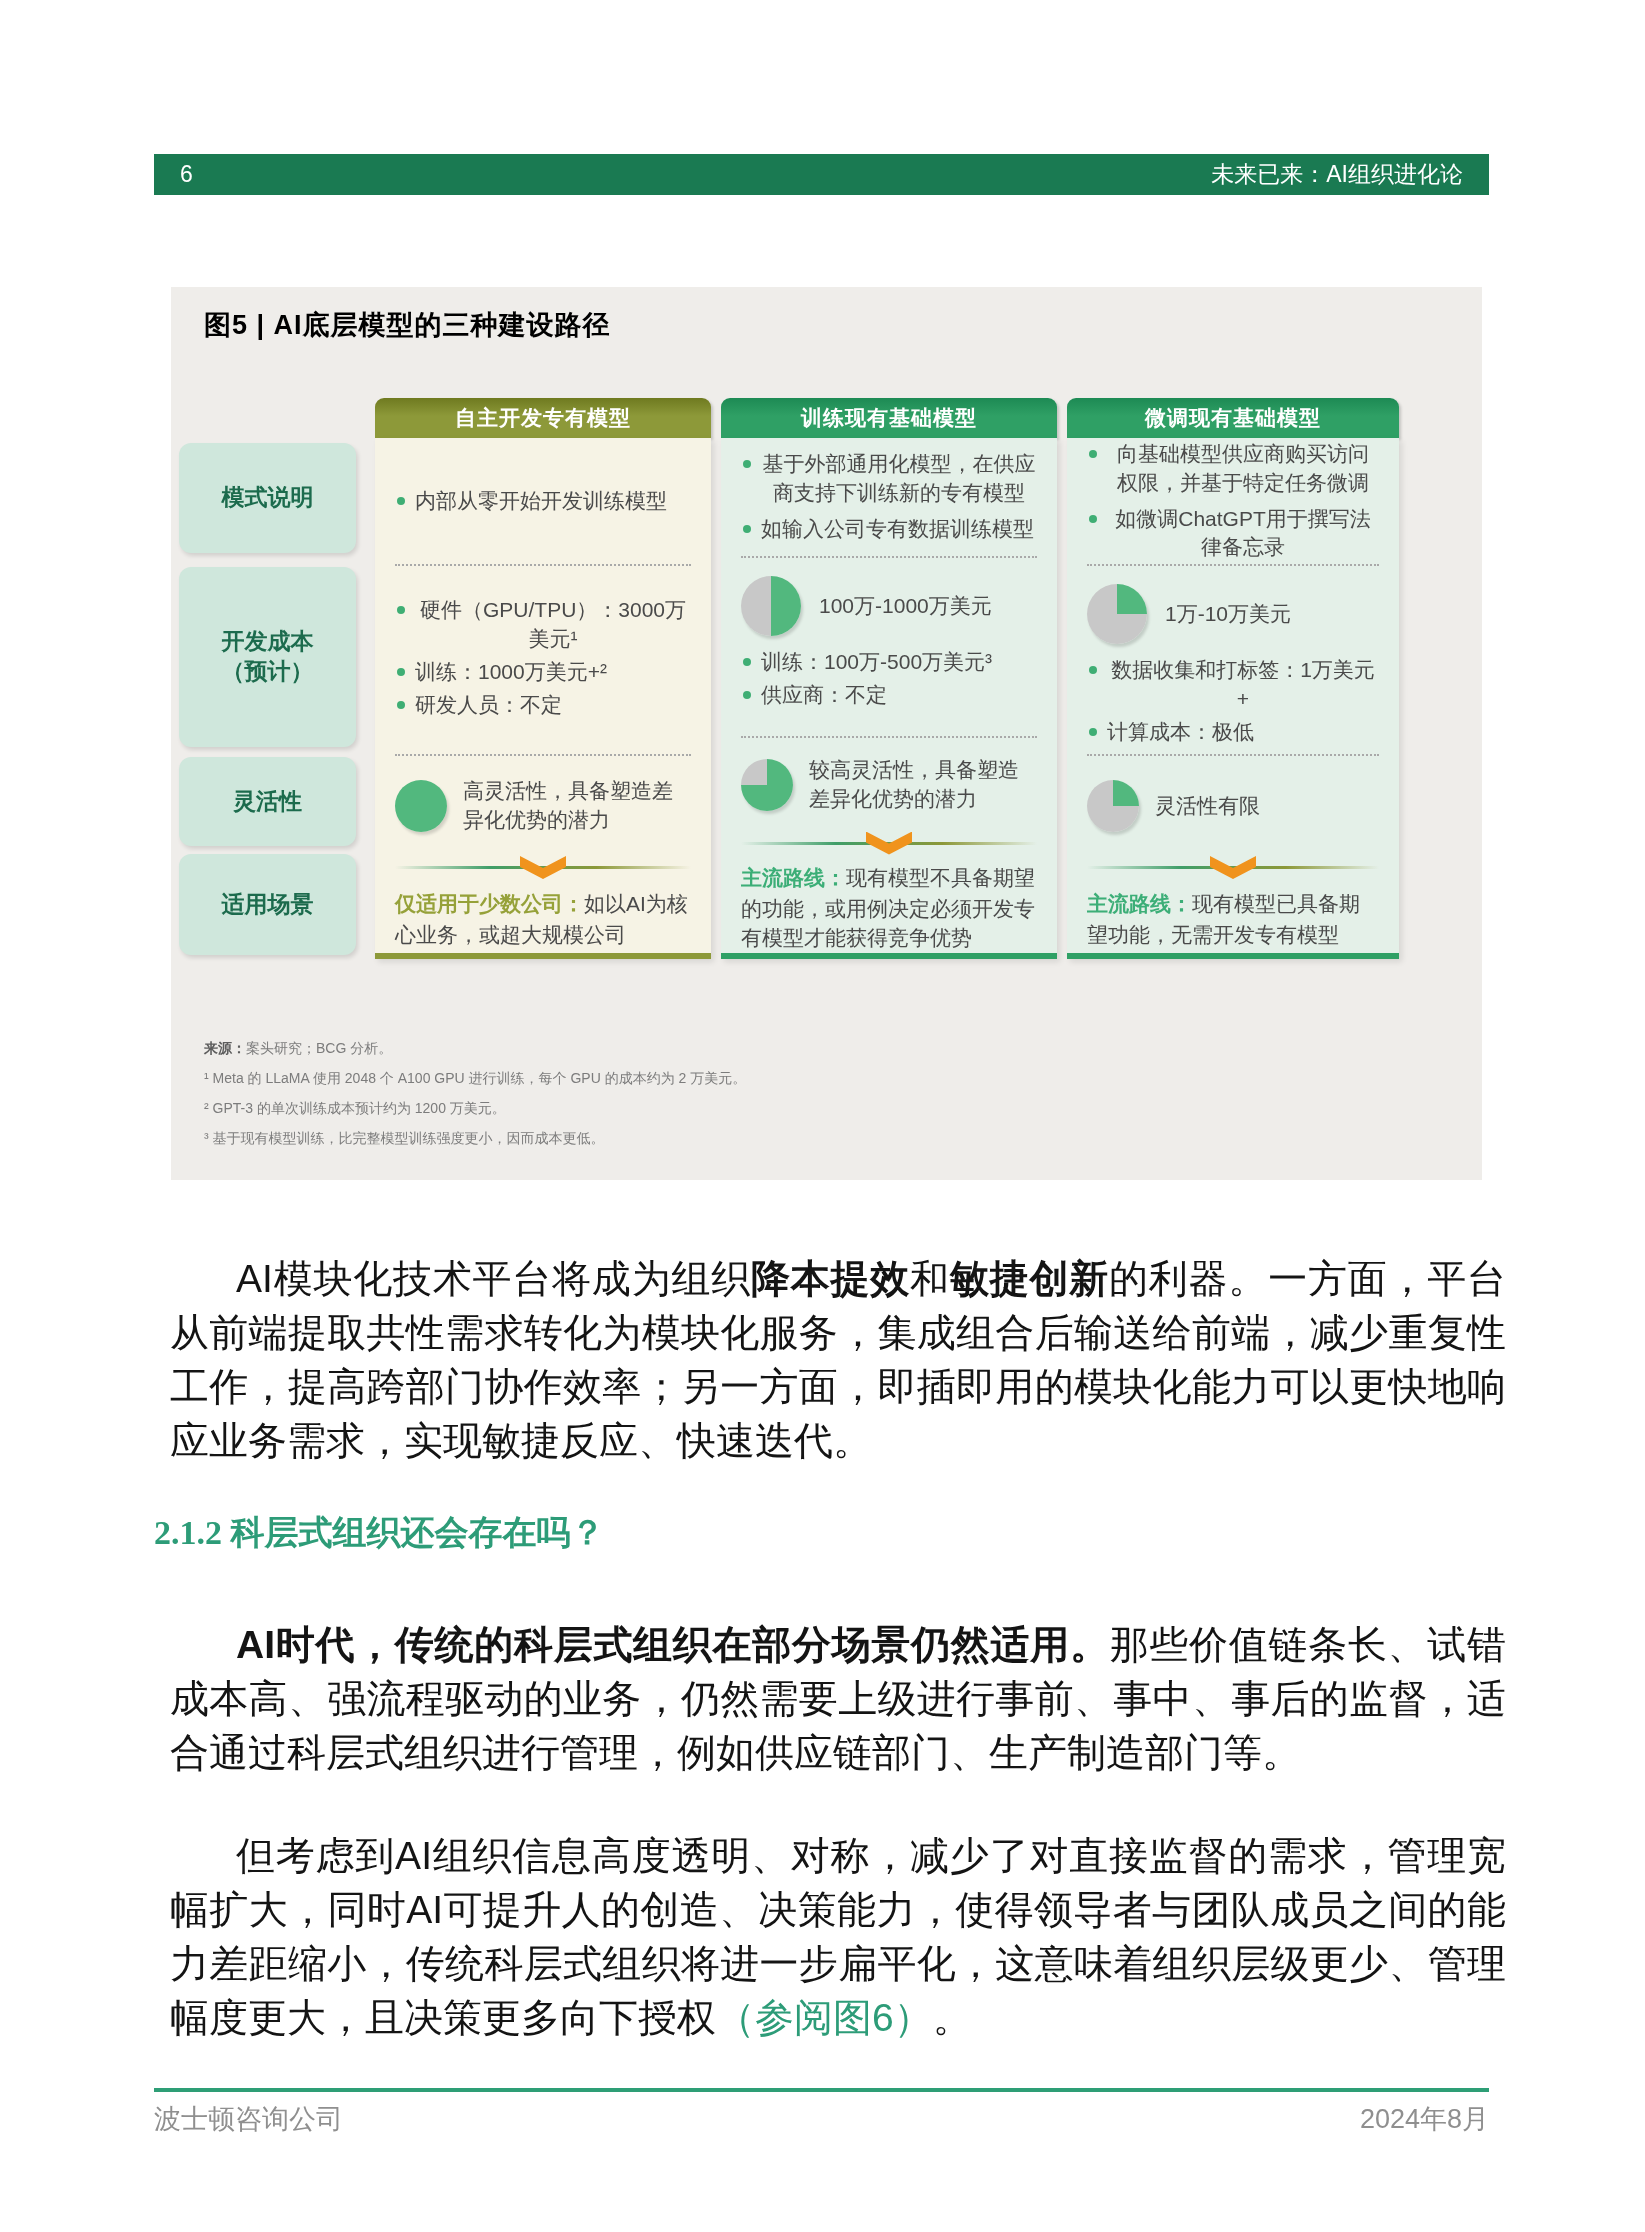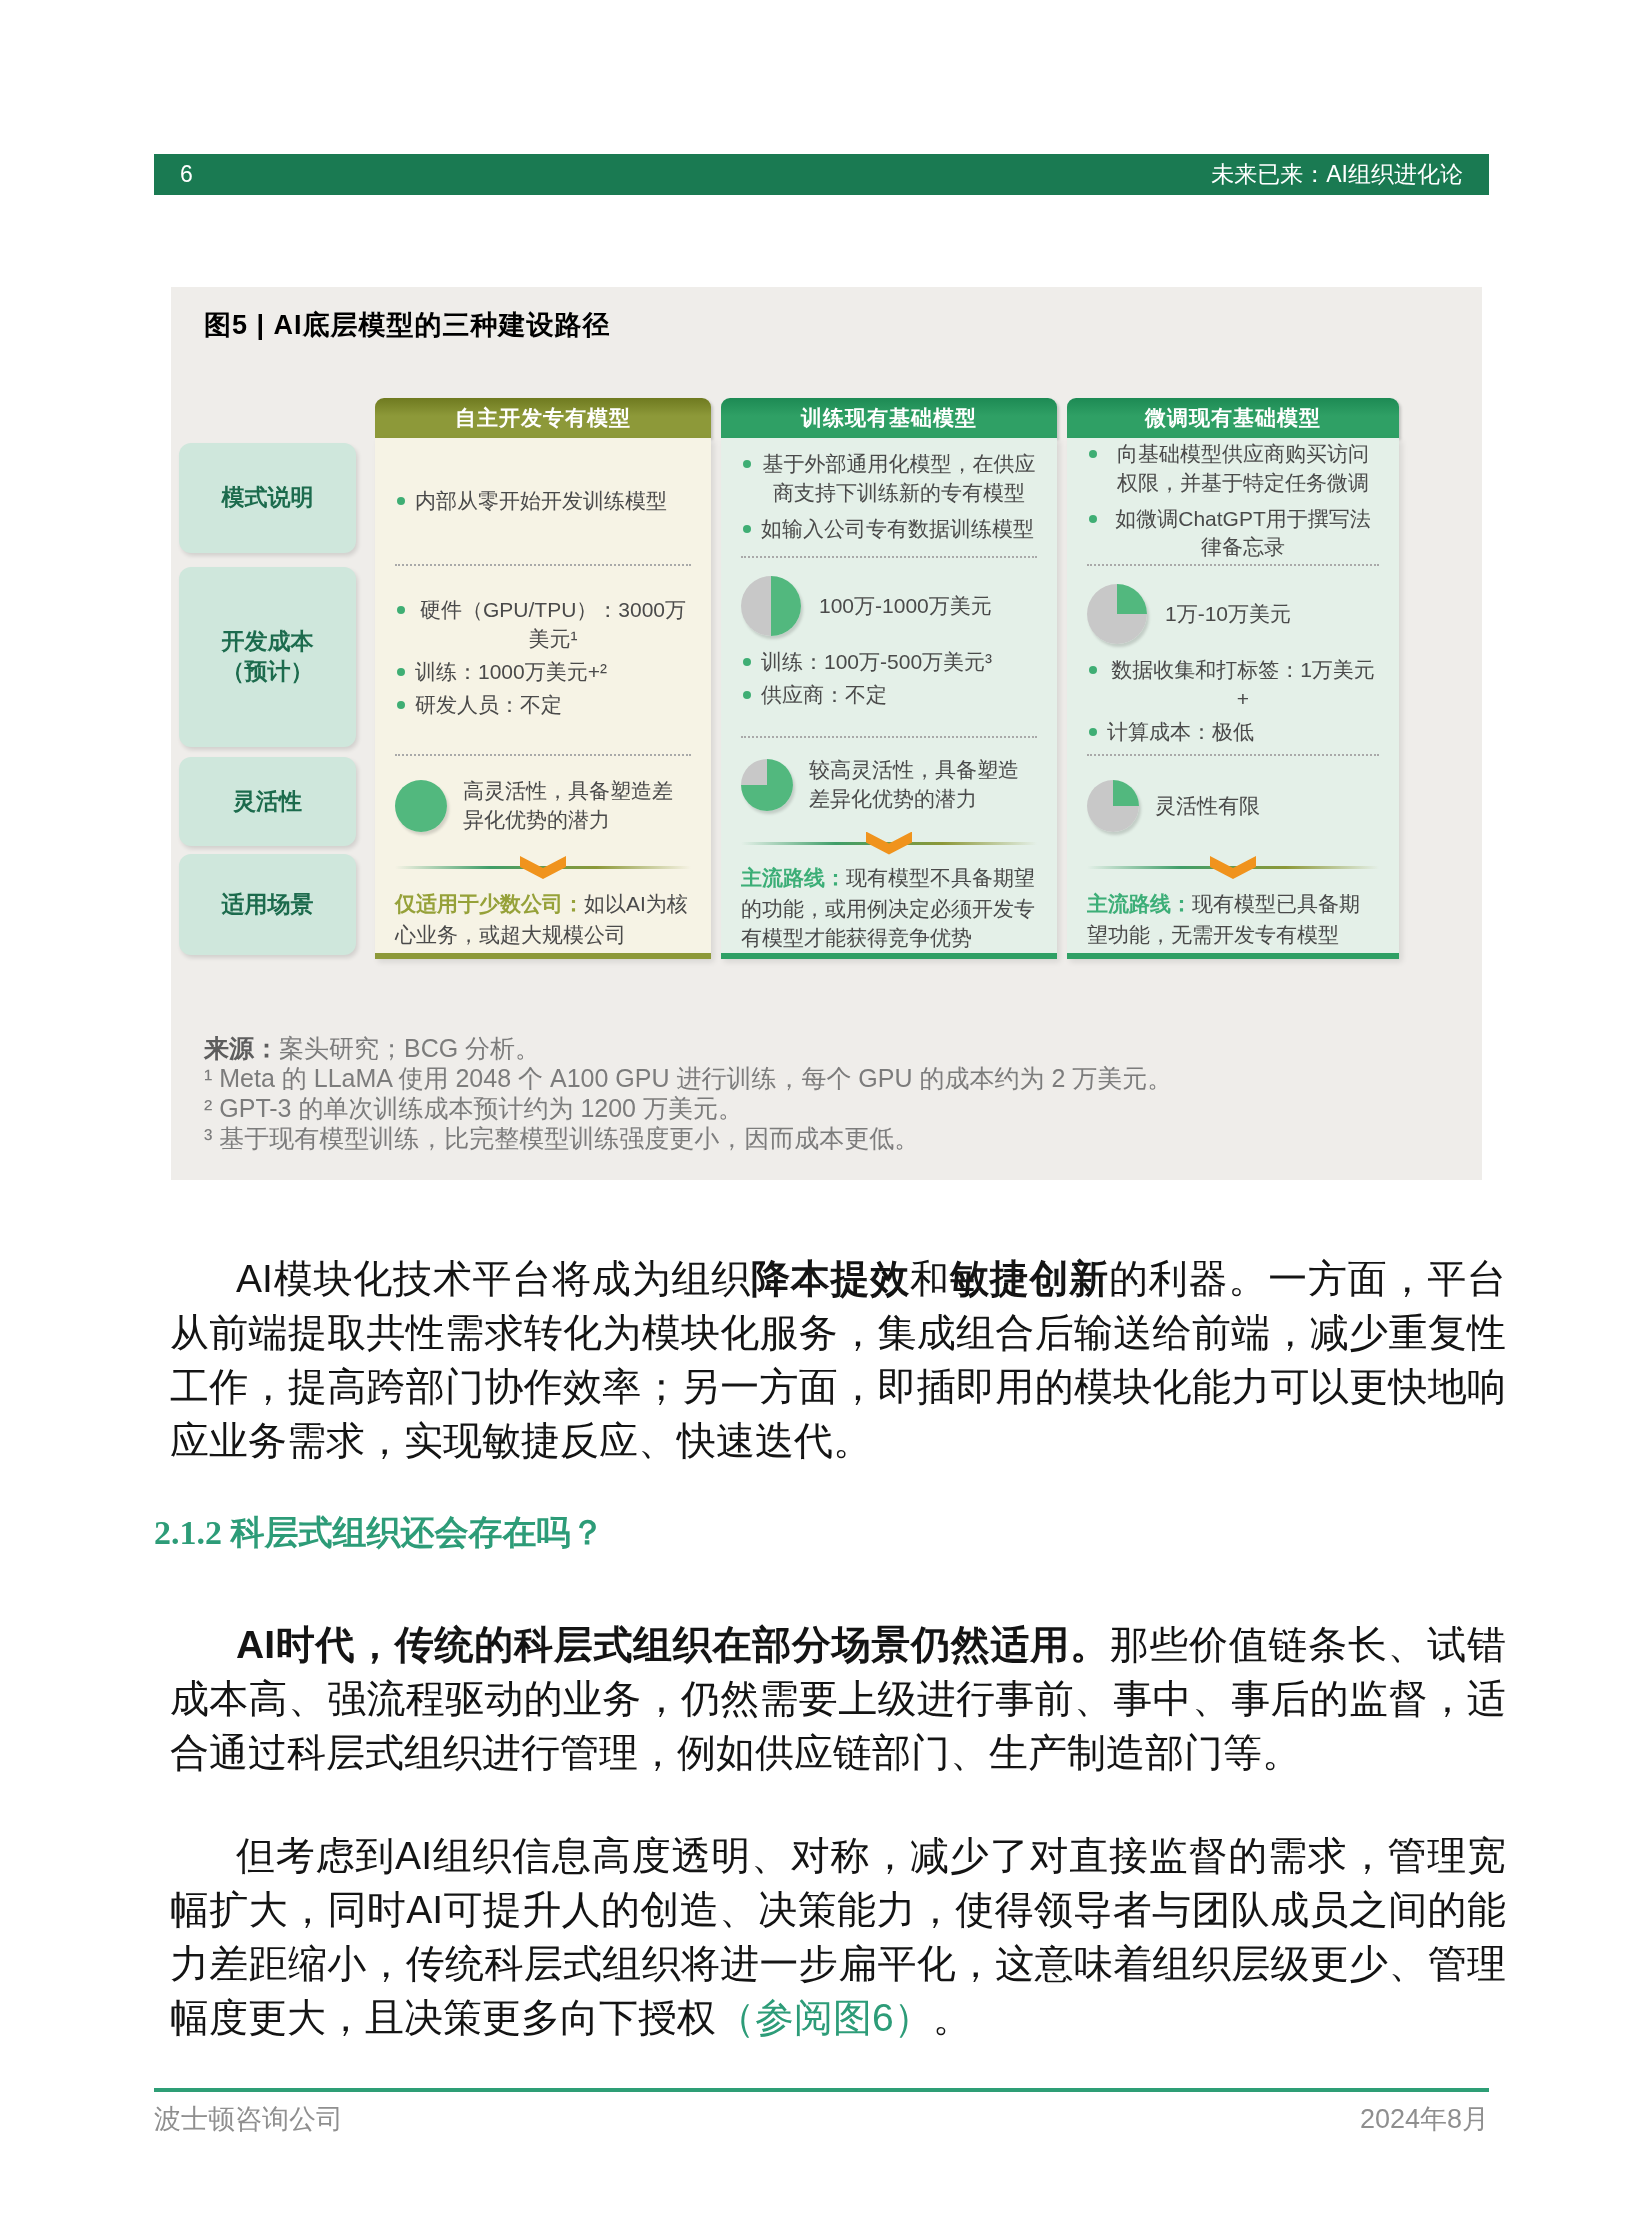--- a/index.html
+++ b/index.html
@@ -61,21 +61,21 @@
   .chevron{position:absolute;left:50%;top:0;transform:translateX(-50%);width:46px;height:23px;
       background:#f0931d;
       clip-path:polygon(0 0,50% 52%,100% 0,100% 48%,50% 100%,0 48%);}
 
   .row-scenario{flex:1;padding-top:10px;}
   .row-scenario p{margin:0;}
   .lead{font-weight:bold;font-family:Liberation Mono, monospace;}
   .olive .lead{color:#96a139;}
   .green .lead{color:#3cae77;}
 
-  .notes{position:absolute;left:33px;top:746px;color:#7c7c7c;font-size:25px;line-height:30px;}
+  .notes{position:absolute;left:33px;top:746px;color:#7c7c7c;font-size:14px;line-height:30px;}
   .notes p{margin:0;}
   .notes .src-label{font-weight:bold;color:#5d5d5d;}
 
   
   .para{position:absolute;left:154px;width:1336px;margin:16px;font-family:Liberation Sans, sans-serif;
         font-size:39px;line-height:54px;color:#141414;text-align:justify;text-indent:66px;}
   .p1{top:1236px;}
   .subhead{position:absolute;left:154px;top:1510px;margin:0;font-family:"Liberation Serif",serif;
            font-size:34px;font-weight:bold;color:#2d9c78;}
   .p2{top:1602px;}

